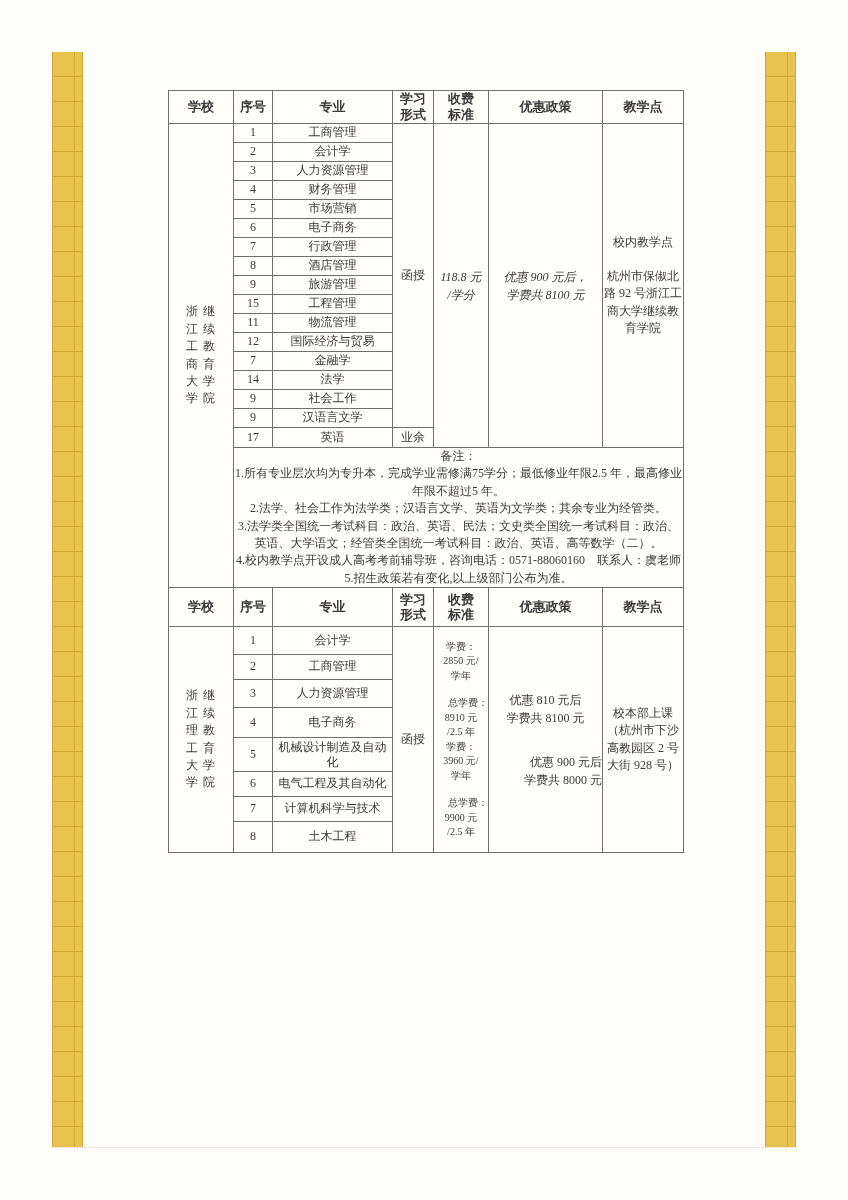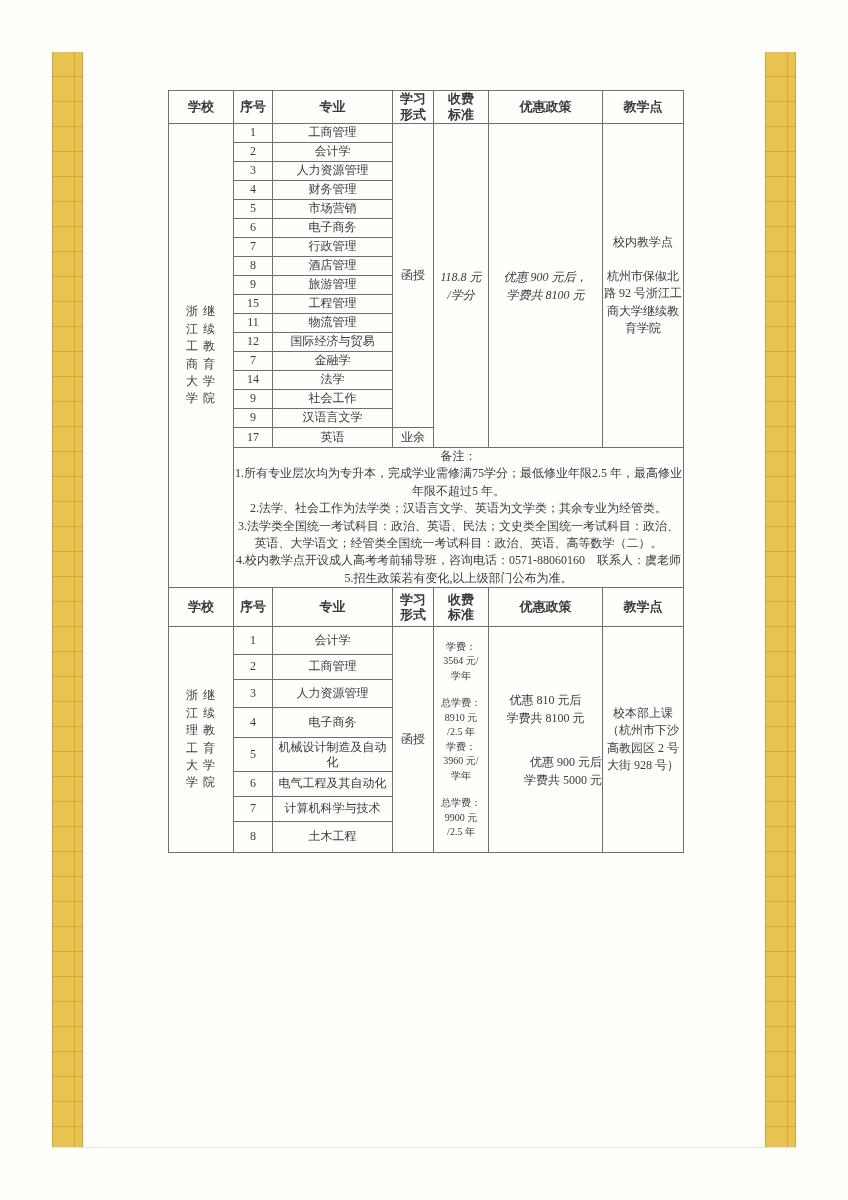--- a/index.html
+++ b/index.html
@@ -49,21 +49,21 @@
   .form-cell,.fee-cell,.disc-cell,.loc-cell{font-size:12.5px;}
   .fee-cell div,.disc-cell div{line-height:18px;font-style:italic;}
   .loc-cell{padding:0 4px;line-height:19px;}
   .loc-addr{margin-top:17px;}
   .notes-cell{
     height:115px;text-align:left;vertical-align:top;
     padding:2px 6px 0 5px;font-size:12px;line-height:14.6px;
     word-break:break-all;
   }
   .fee2-cell div{line-height:14.5px;font-size:10px;}
-  .blk-gap{margin-top:13px;}
+  .blk-gap{margin-top:13px;text-align:right;}
   .disc2-cell .blk{line-height:18px;}
   .disc2-cell .blk2{margin-top:26px;text-align:right;}
 </style>
 </head>
 <body>
 
 <div class="strip left"></div>
 <div class="strip right"></div>
 <div class="bottom-rule"></div>
 
@@ -220,40 +220,40 @@
       <div>理 教</div>
       <div>工 育</div>
       <div>大 学</div>
       <div>学 院</div>
     </td>
     <td>1</td>
     <td class="major">会计学</td>
     <td rowspan="8" class="form-cell">函授</td>
     <td rowspan="8" class="fee2-cell">
       <div>学费：</div>
-      <div>3564 元/</div>
+      <div>2850 元/</div>
       <div>学年</div>
       <div class="blk-gap">总学费：</div>
       <div>8910 元</div>
       <div>/2.5 年</div>
       <div>学费：</div>
       <div>3960 元/</div>
       <div>学年</div>
       <div class="blk-gap">总学费：</div>
       <div>9900 元</div>
       <div>/2.5 年</div>
     </td>
     <td rowspan="8" class="disc2-cell">
       <div class="blk">
         <div>优惠 810 元后</div>
         <div>学费共 8100 元</div>
       </div>
       <div class="blk blk2">
         <div>优惠 900 元后</div>
-        <div>学费共 5000 元</div>
+        <div>学费共 8000 元</div>
       </div>
     </td>
     <td rowspan="8" class="loc-cell">校本部上课（杭州市下沙高教园区 2 号大街 928 号）</td>
   </tr>
   <tr style="height:25px">
         <td>2</td>
         <td class="major">工商管理</td>
       </tr>
   <tr style="height:28px">
         <td>3</td>

